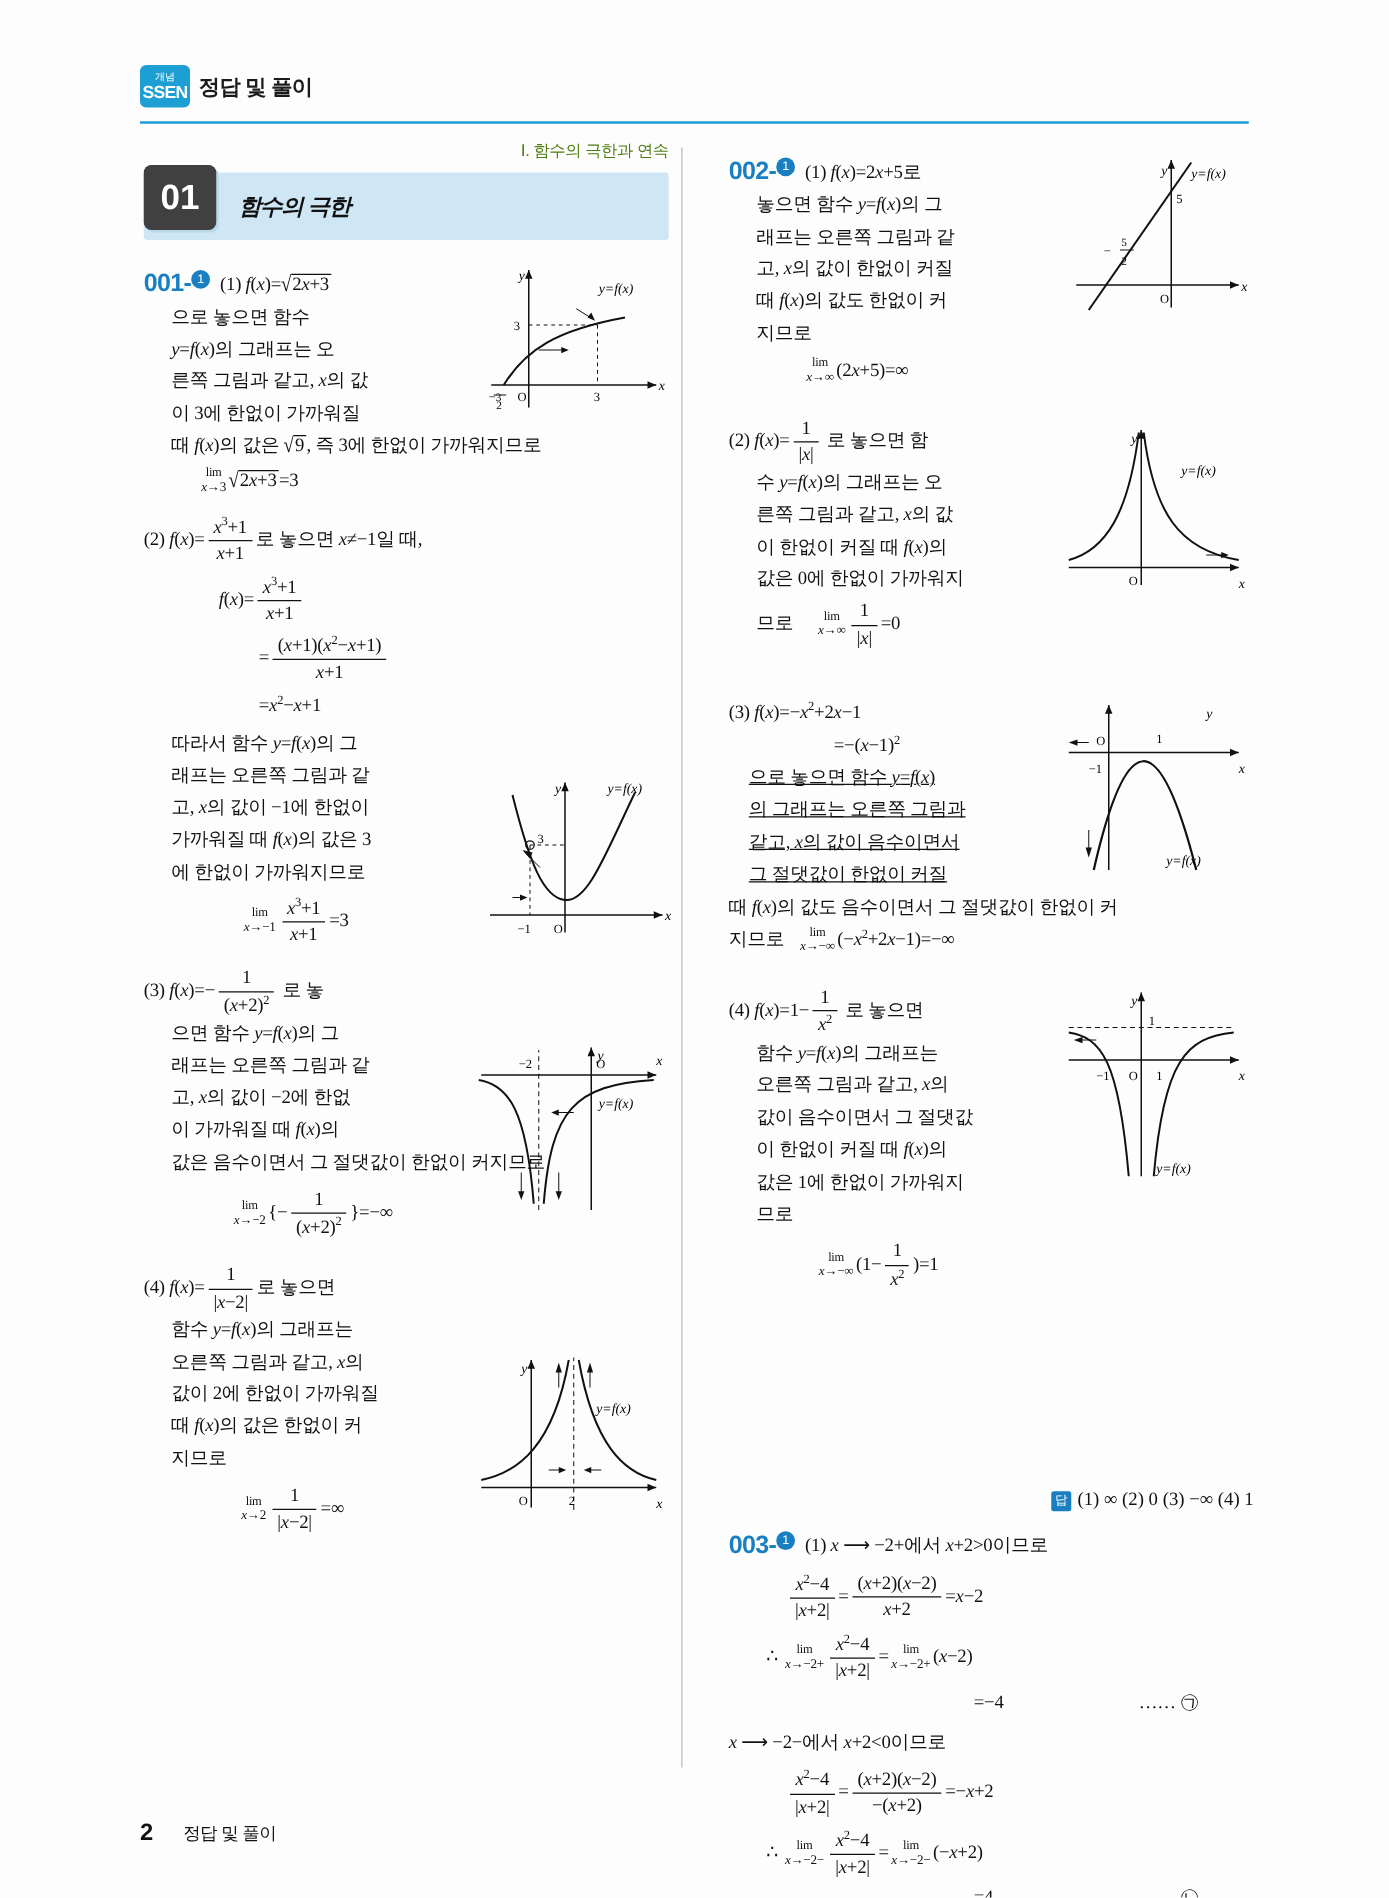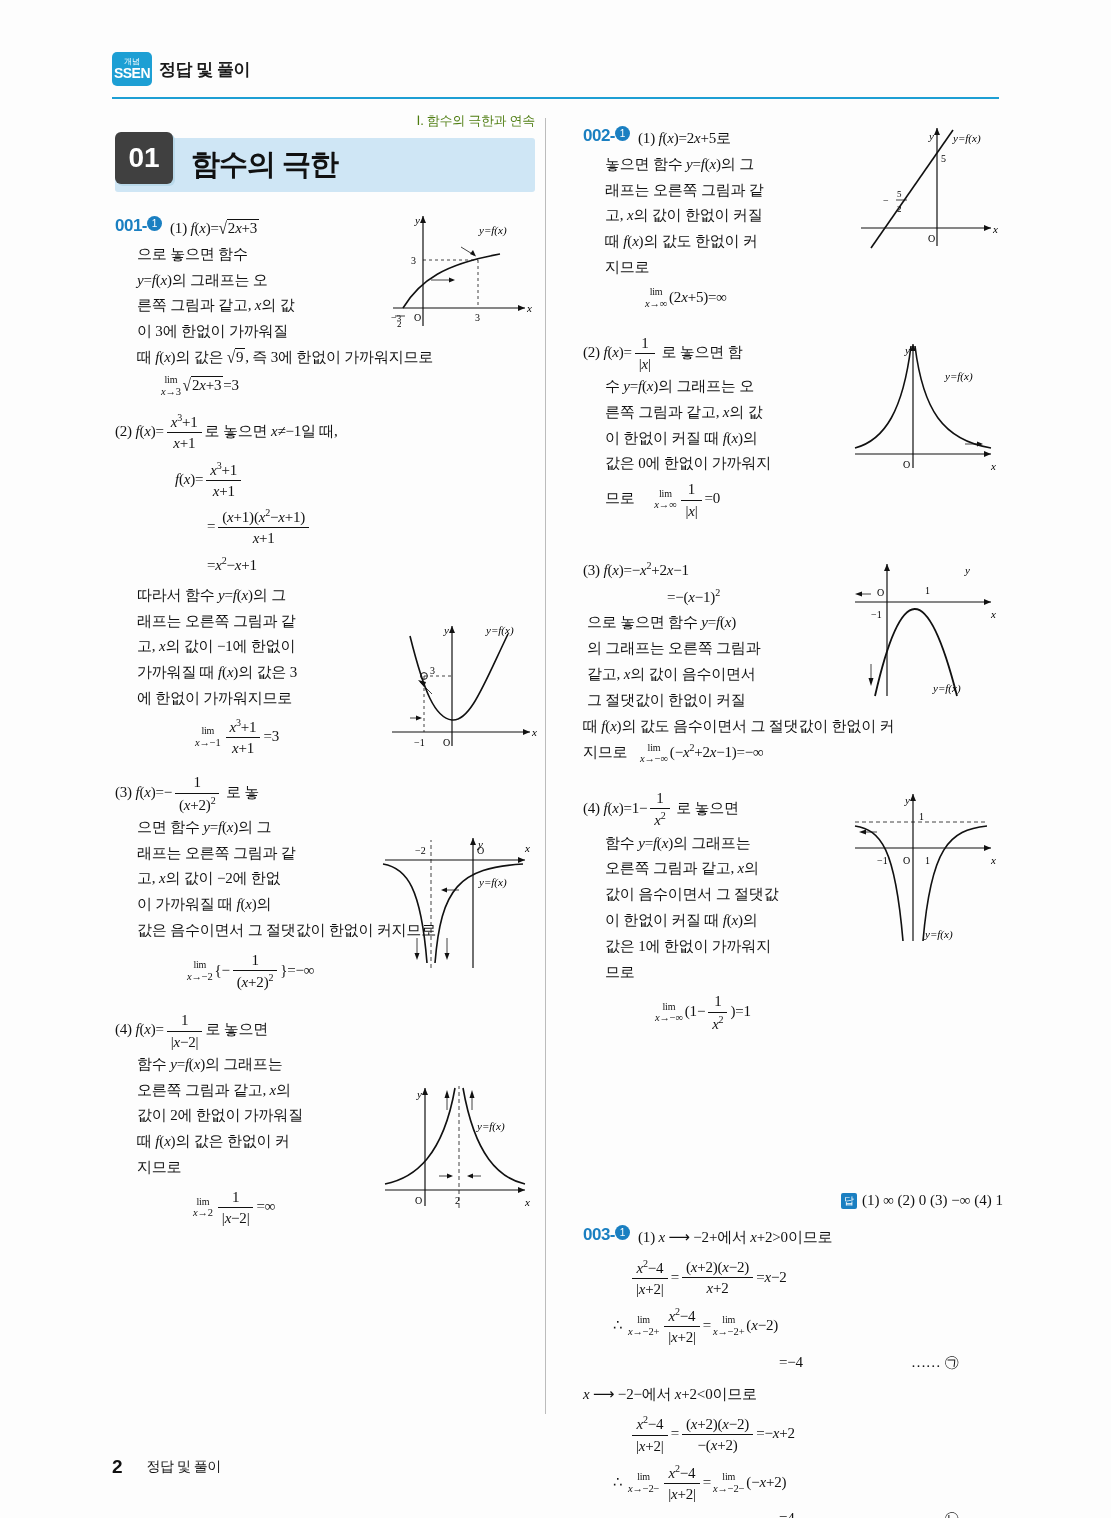--- a/index.html
+++ b/index.html
@@ -59,22 +59,22 @@
   }
   .chapter-num{
     position:absolute;left:0;top:-6px;
     width:58px;height:52px;border-radius:6px;background:#404040;
     color:#fff;font-family:"Liberation Sans",sans-serif;
     font-size:28px;font-weight:bold;
     display:flex;align-items:center;justify-content:center;
     box-shadow:2px 2px 0 #b9d9ea;
   }
   .chapter-title{
-    margin-left:76px;font-size:29px;font-weight:bold;
-    font-family:"Liberation Sans",sans-serif;letter-spacing:-1px;color:#111;
+    margin-left:76px;font-size:18px;font-weight:bold;
+    font-family:"Liberation Sans",sans-serif;letter-spacing:-1px;color:#111;font-style:italic;
   }
   
   .tag-row{
     margin-top:30px;position:relative;height:26px;
   }
   .tag{
     position:absolute;left:0;top:0;
     background:#7d7d7d;color:#fff;border-radius:4px;
     font-family:"Liberation Sans",sans-serif;
     font-size:13px;font-weight:bold;padding:4px 12px;letter-spacing:-0.5px;
@@ -85,21 +85,21 @@
   .book-ref{
     position:absolute;right:0;top:4px;
     font-family:"Liberation Sans",sans-serif;
     font-size:13px;font-weight:bold;color:#111;letter-spacing:-0.5px;
     background:#fdfdfd;padding-left:6px;
   }
   
   .prob{margin-top:16px;position:relative;}
   .qnum{
     font-family:"Liberation Sans",sans-serif;
-    font-weight:bold;font-size:17px;color:#1a7fc1;
+    font-weight:bold;font-size:20px;color:#1a7fc1;
     display:inline-block;vertical-align:top;
     letter-spacing:-0.5px;
   }
   .circ{
     display:inline-block;width:15px;height:15px;border-radius:50%;
     background:#1a7fc1;color:#fff;font-size:10px;line-height:15px;
     text-align:center;font-family:"Liberation Sans",sans-serif;
     vertical-align:2px;
   }
   .txt{
@@ -387,21 +387,21 @@
         <text x="62" y="132" font-size="10" font-family="Liberation Serif, serif">O</text>
         <text x="104" y="44" font-size="11" font-style="italic" font-family="Liberation Serif, serif">y=f(x)</text>
       </svg>
 
       <div class="txt" style="margin-top:36px;width:250px;">
         (3) <i class="v">f</i>(<i class="v">x</i>)=−<i class="v">x</i><sup class="s">2</sup>+2<i class="v">x</i>−1
       </div>
       <div class="txt" style="margin-left:84px;">
         =−(<i class="v">x</i>−1)<sup class="s">2</sup>
       </div>
-      <div class="txt indent" style="width:250px;margin-left:4px;">
+      <div class="txt indent" style="width:250px;margin-left:16px;text-decoration:underline;">
         으로 놓으면 함수 <i class="v">y</i>=<i class="v">f</i>(<i class="v">x</i>)<br>
         의 그래프는 오른쪽 그림과<br>
         같고, <i class="v">x</i>의 값이 음수이면서<br>
         그 절댓값이 한없이 커질
       </div>
       <div class="txt">
         때 <i class="v">f</i>(<i class="v">x</i>)의 값도 음수이면서 그 절댓값이 한없이 커
       </div>
       <div class="txt">
         지므로&nbsp;&nbsp;&nbsp;<span class="lim"><span class="lw">lim</span><span class="ls"><i class="v">x</i>→−∞</span></span>(−<i class="v">x</i><sup class="s">2</sup>+2<i class="v">x</i>−1)=−∞

